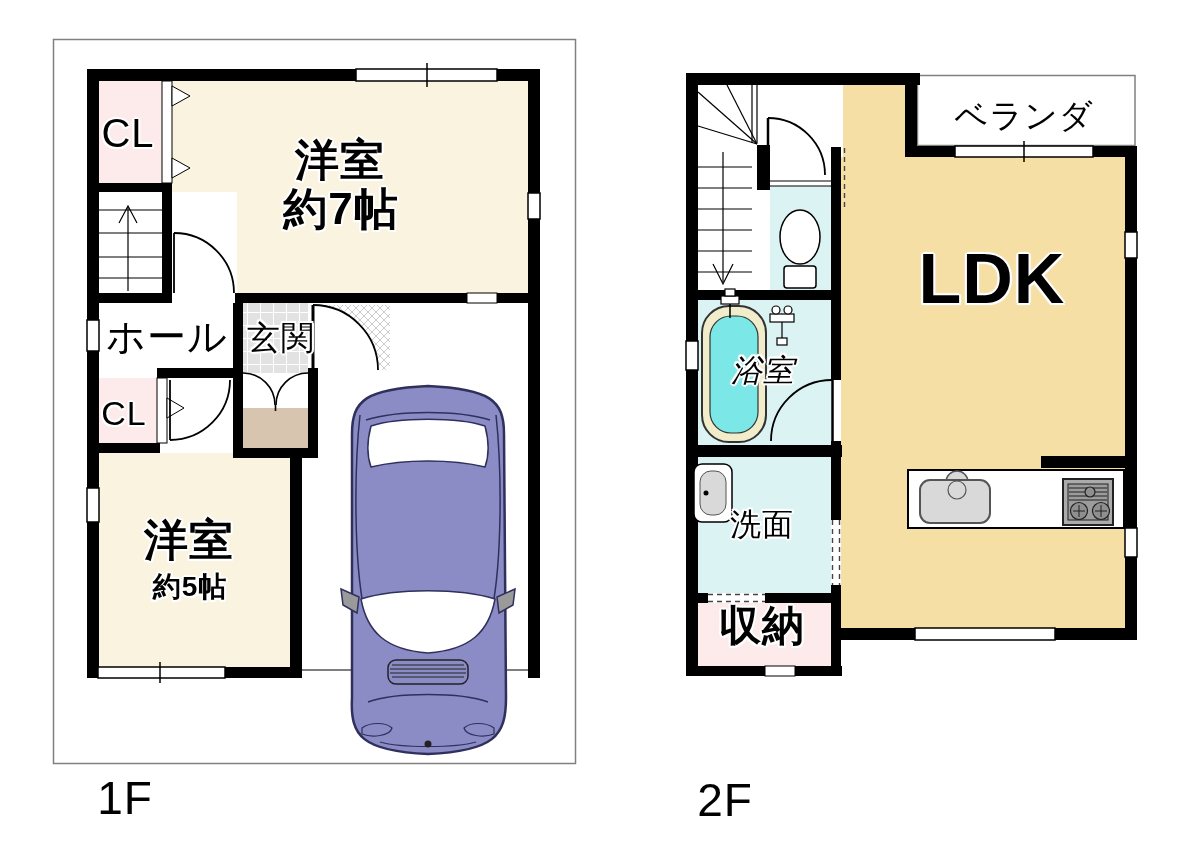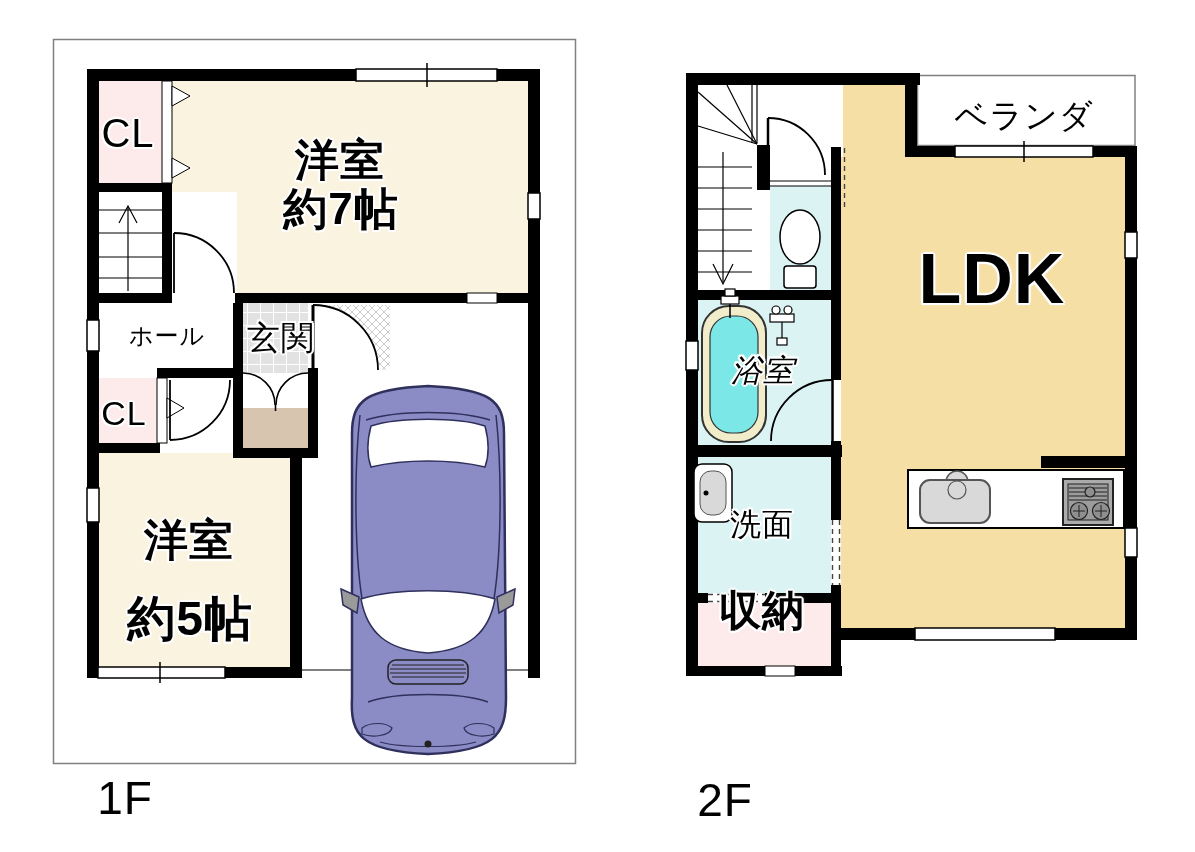--- a/index.html
+++ b/index.html
@@ -256,27 +256,27 @@
         <line x1="1095" y1="511" x2="1107" y2="511" stroke-width="1"></line>
         <line x1="1101" y1="505" x2="1101" y2="517" stroke-width="1"></line>
       </g>
     </g>
   </g>
 </svg>
 
 <div class="lbl halo w500" style="left:128px;top:133px;font-size:40px;">CL</div>
 <div class="lbl halo w700" style="left:340px;top:160px;font-size:44px;">洋室</div>
 <div class="lbl halo w700" style="left:341px;top:209px;font-size:44px;text-align:center;">約7帖</div>
-<div class="lbl halo w500" style="left:167px;top:336px;font-size:24px;">ホール</div>
+<div class="lbl halo w500" style="left:167px;top:336px;font-size:39px;">ホール</div>
 <div class="lbl halo w500" style="left:281px;top:337px;font-size:33px;">玄関</div>
 <div class="lbl halo w500" style="left:124px;top:413px;font-size:34px;">CL</div>
 <div class="lbl halo w700" style="left:189px;top:540px;font-size:44px;">洋室</div>
-<div class="lbl halo w700" style="left:190px;top:587px;font-size:48px;margin-top:32px;">約5帖</div>
+<div class="lbl halo w700" style="left:190px;top:587px;font-size:28px;">約5帖</div>
 <div class="lbl w500" style="left:125px;top:798px;font-size:46px;">1F</div>
 
 <div class="lbl halo w500" style="left:1024px;top:115px;font-size:33px;">ベランダ</div>
 <div class="lbl halo w700" style="left:992px;top:279px;font-size:70px;">LDK</div>
 <div class="lbl halo w500" style="left:763px;top:370px;font-size:31px;font-style:italic;">浴室</div>
 <div class="lbl halo w500" style="left:762px;top:524px;font-size:31px;">洗面</div>
-<div class="lbl halo w700" style="left:762px;top:611px;font-size:42px;">収納</div>
+<div class="lbl halo w700" style="left:762px;top:626px;font-size:42px;">収納</div>
 <div class="lbl w500" style="left:725px;top:800px;font-size:46px;">2F</div>
 
 </div>
 
 </body></html>

